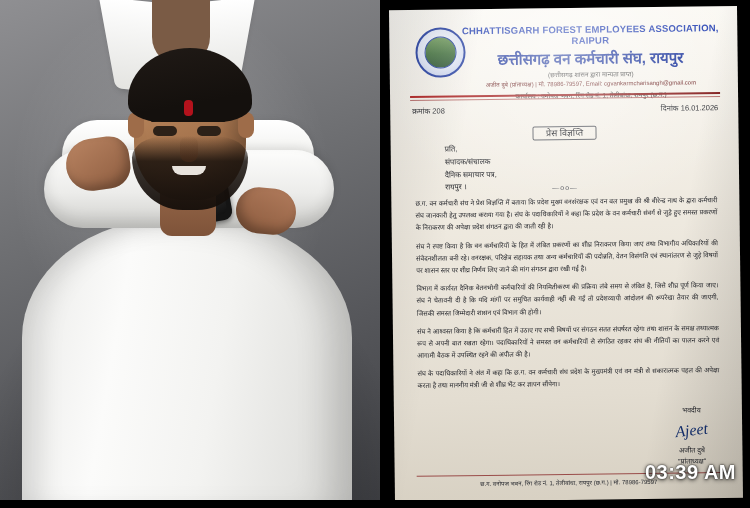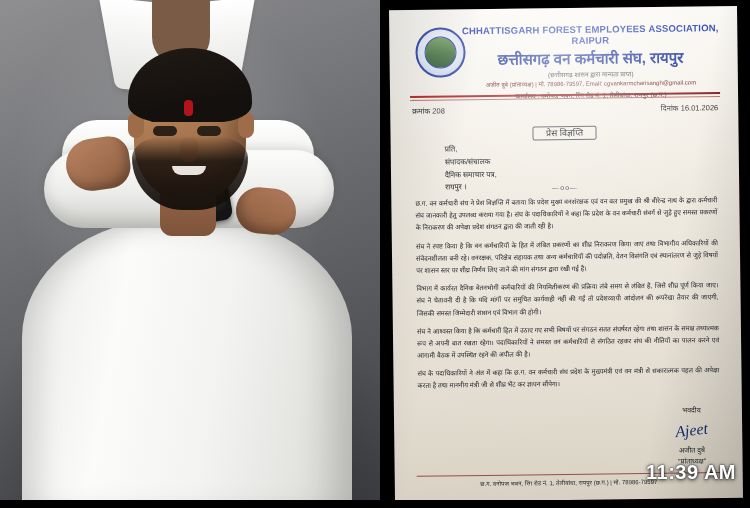--- a/index.html
+++ b/index.html
@@ -540,16 +540,16 @@
         <div>"प्रांताध्यक्ष"</div>
       </div>
 
       <div class="foot-rule"></div>
       <div class="footer">छ.ग. वनोपज भवन, रिंग रोड नं. 1, तेलीबांधा, रायपुर (छ.ग.) | मो. 78986-79597</div>
 
       <div class="paper-shade"></div>
     </div>
   </div>
 
-  <div class="timestamp">11:39 AM</div>
+  <div class="timestamp">03:39 AM</div>
   <div class="bottom-band"></div>
 
 </div>
 
 </body></html>

